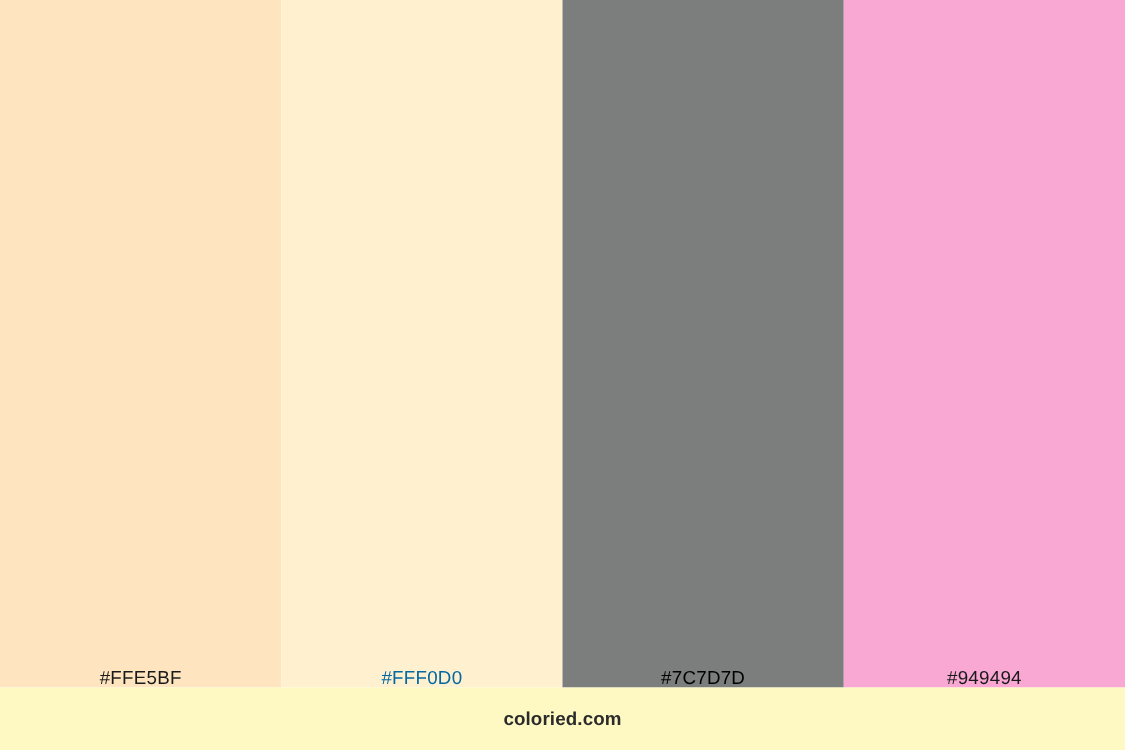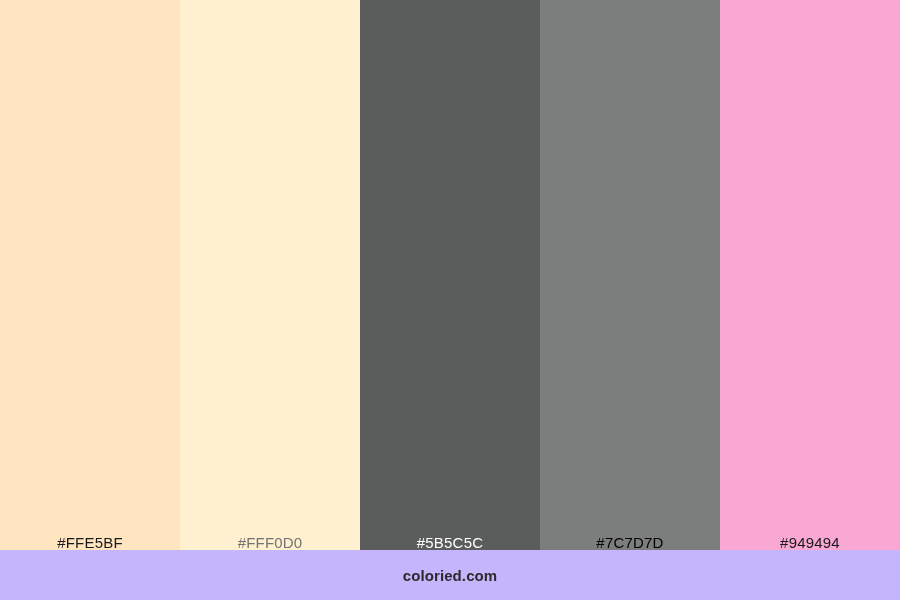--- a/index.html
+++ b/index.html
@@ -45,21 +45,21 @@
     letter-spacing: 0.2px;
     line-height: 1;
     -webkit-font-smoothing: antialiased;
   }
   #footer {
     position: absolute;
     left: 0;
     top: 550px;
     width: 900px;
     height: 50px;
-    background: #c4b5fd;
+    background: #fef9c3;
     display: flex;
     align-items: center;
     justify-content: center;
   }
   #footer-text {
     font-size: 15px;
     font-weight: bold;
     color: #2b2b2b;
     font-family: "Liberation Sans", sans-serif;
     letter-spacing: 0.1px;
@@ -70,26 +70,23 @@
 
 <div id="page" style="background-color: rgb(255, 255, 255);">
 
   <div id="palette">
 
     <div class="swatch" style="background-color: rgb(255, 229, 191);">
       <span class="swatch-label" style="color: rgb(26, 26, 26);">#FFE5BF</span>
     </div>
 
     <div class="swatch" style="background-color: rgb(255, 240, 208);">
-      <span class="swatch-label" style="color: #737373;">#FFF0D0</span>
+      <span class="swatch-label" style="color: #0369a1;">#FFF0D0</span>
     </div>
 
-    <div class="swatch" style="background-color: rgb(91, 92, 92);">
-      <span class="swatch-label" style="color: rgb(255, 255, 255);">#5B5C5C</span>
-    </div>
 
     <div class="swatch" style="background-color: rgb(124, 125, 125);">
       <span class="swatch-label" style="color: #000000;">#7C7D7D</span>
     </div>
 
     <div class="swatch" style="background-color: #f9a8d4;">
       <span class="swatch-label" style="color: rgb(26, 26, 26);">#949494</span>
     </div>
 
   </div>

